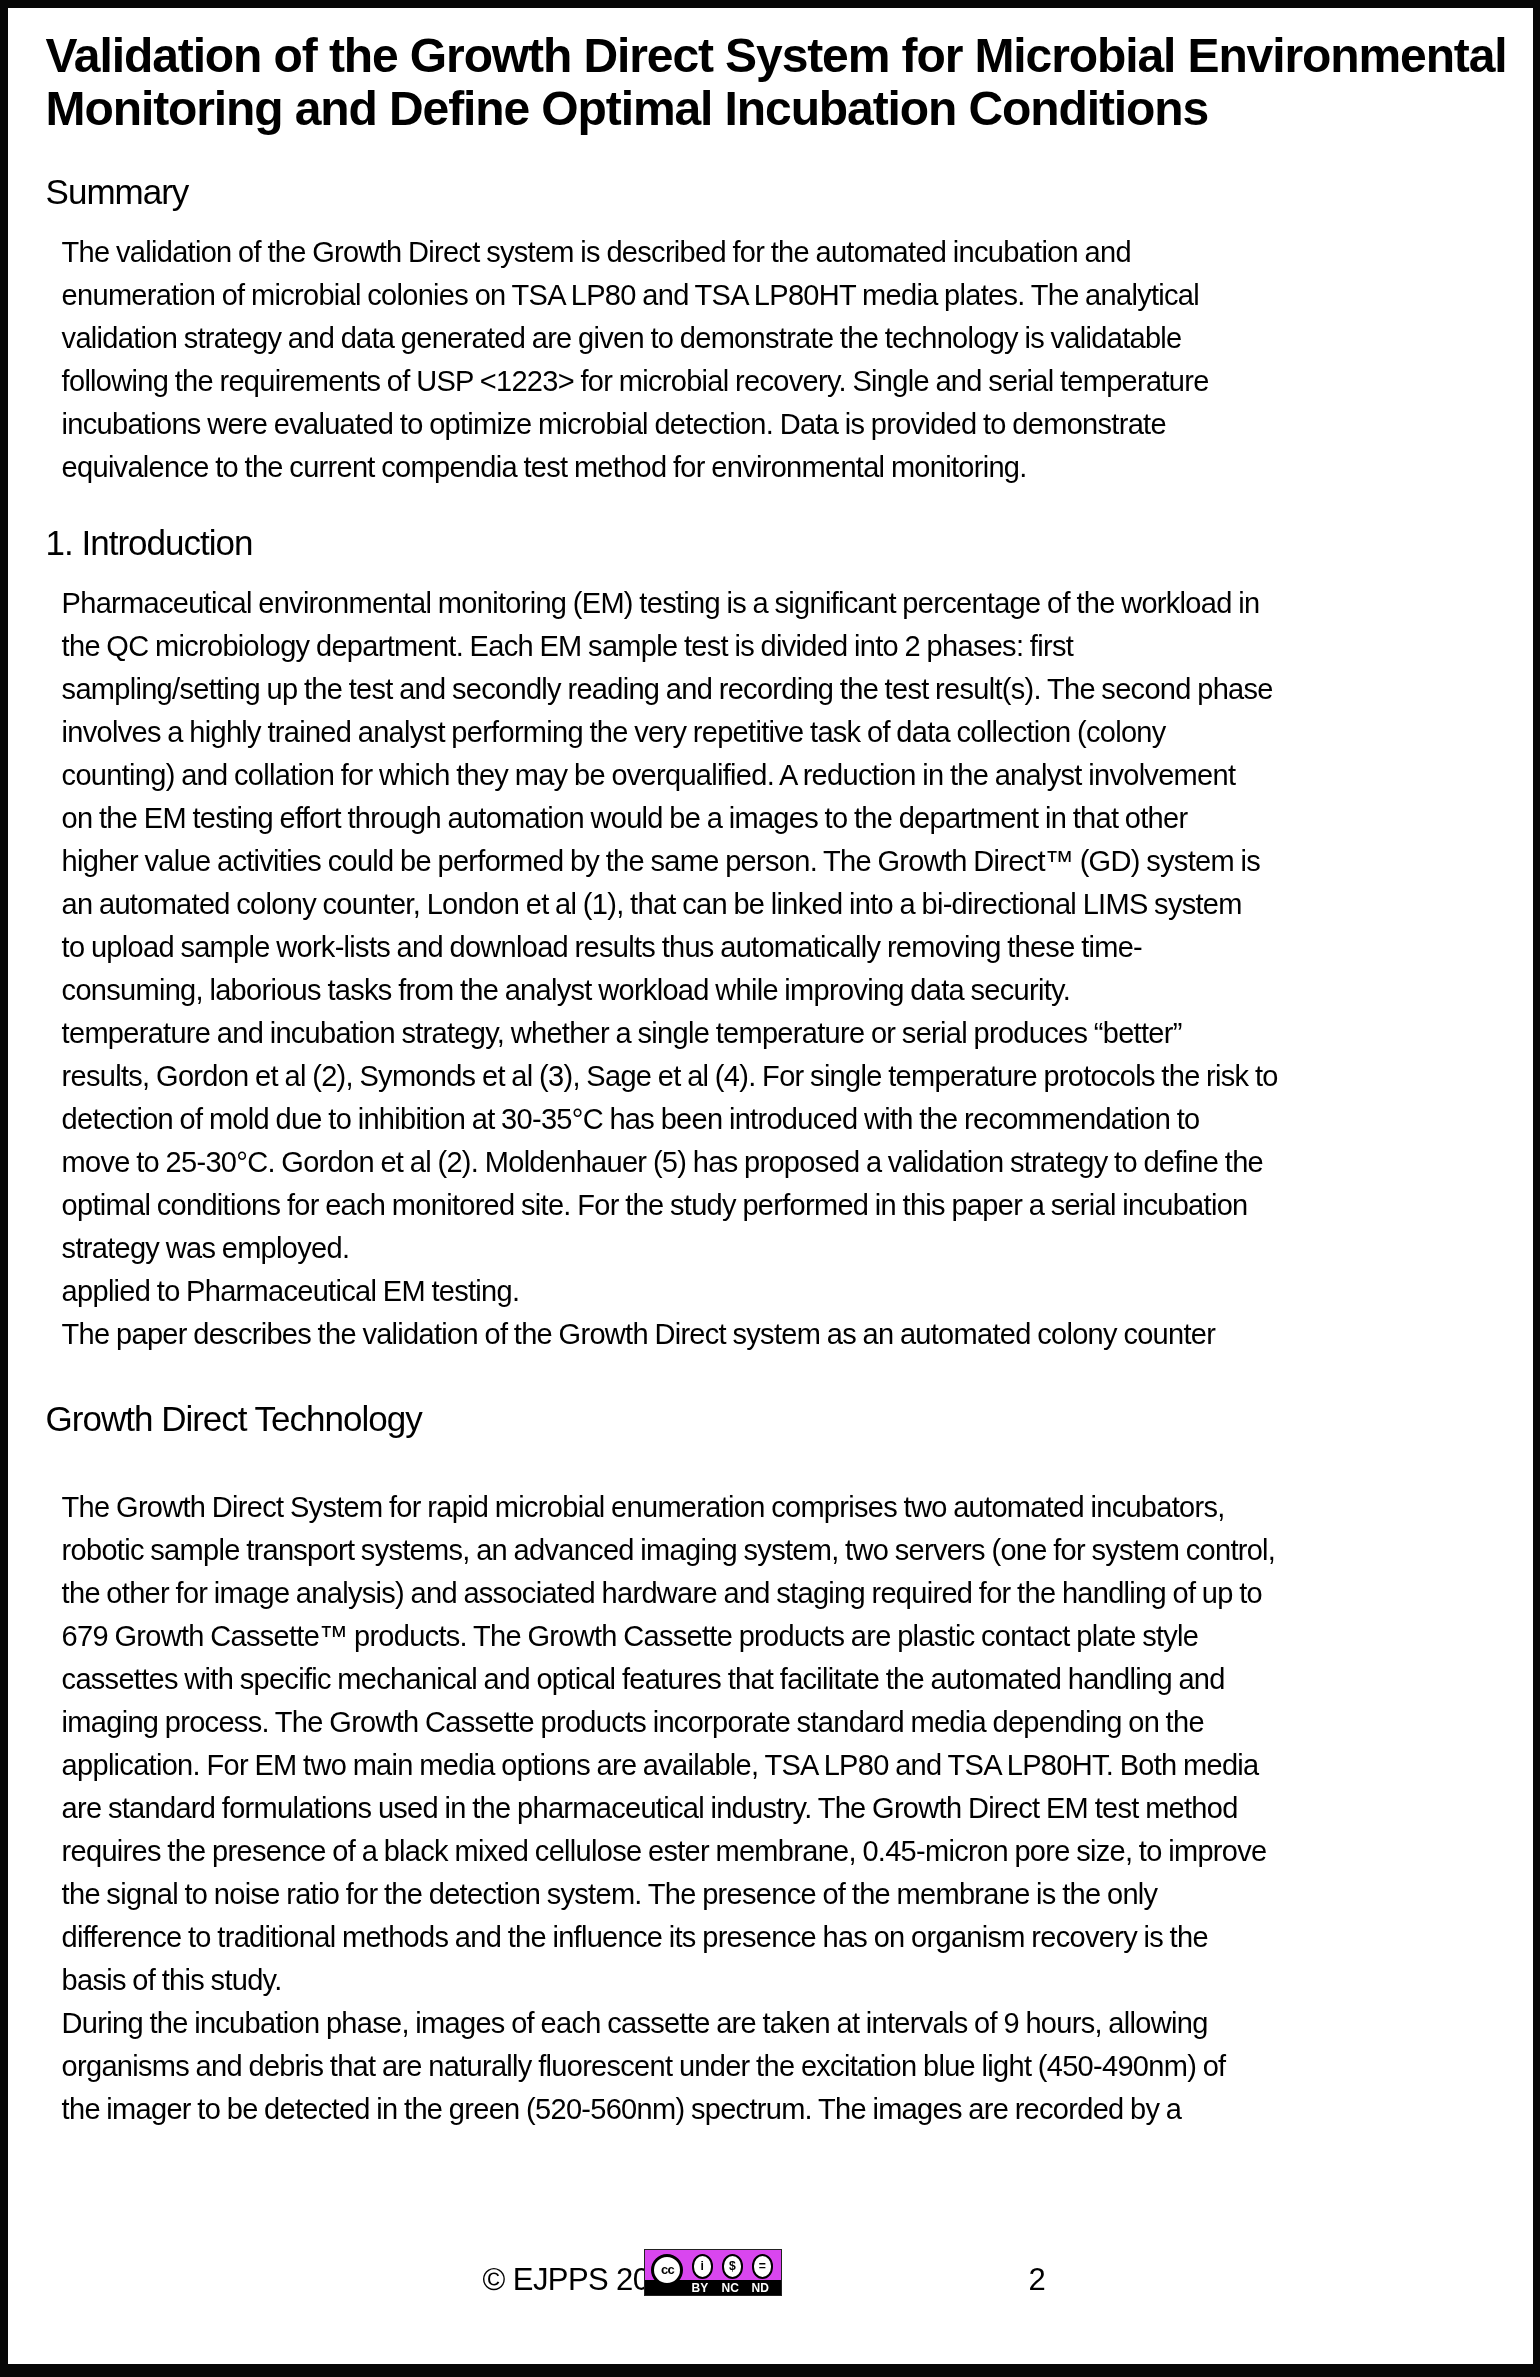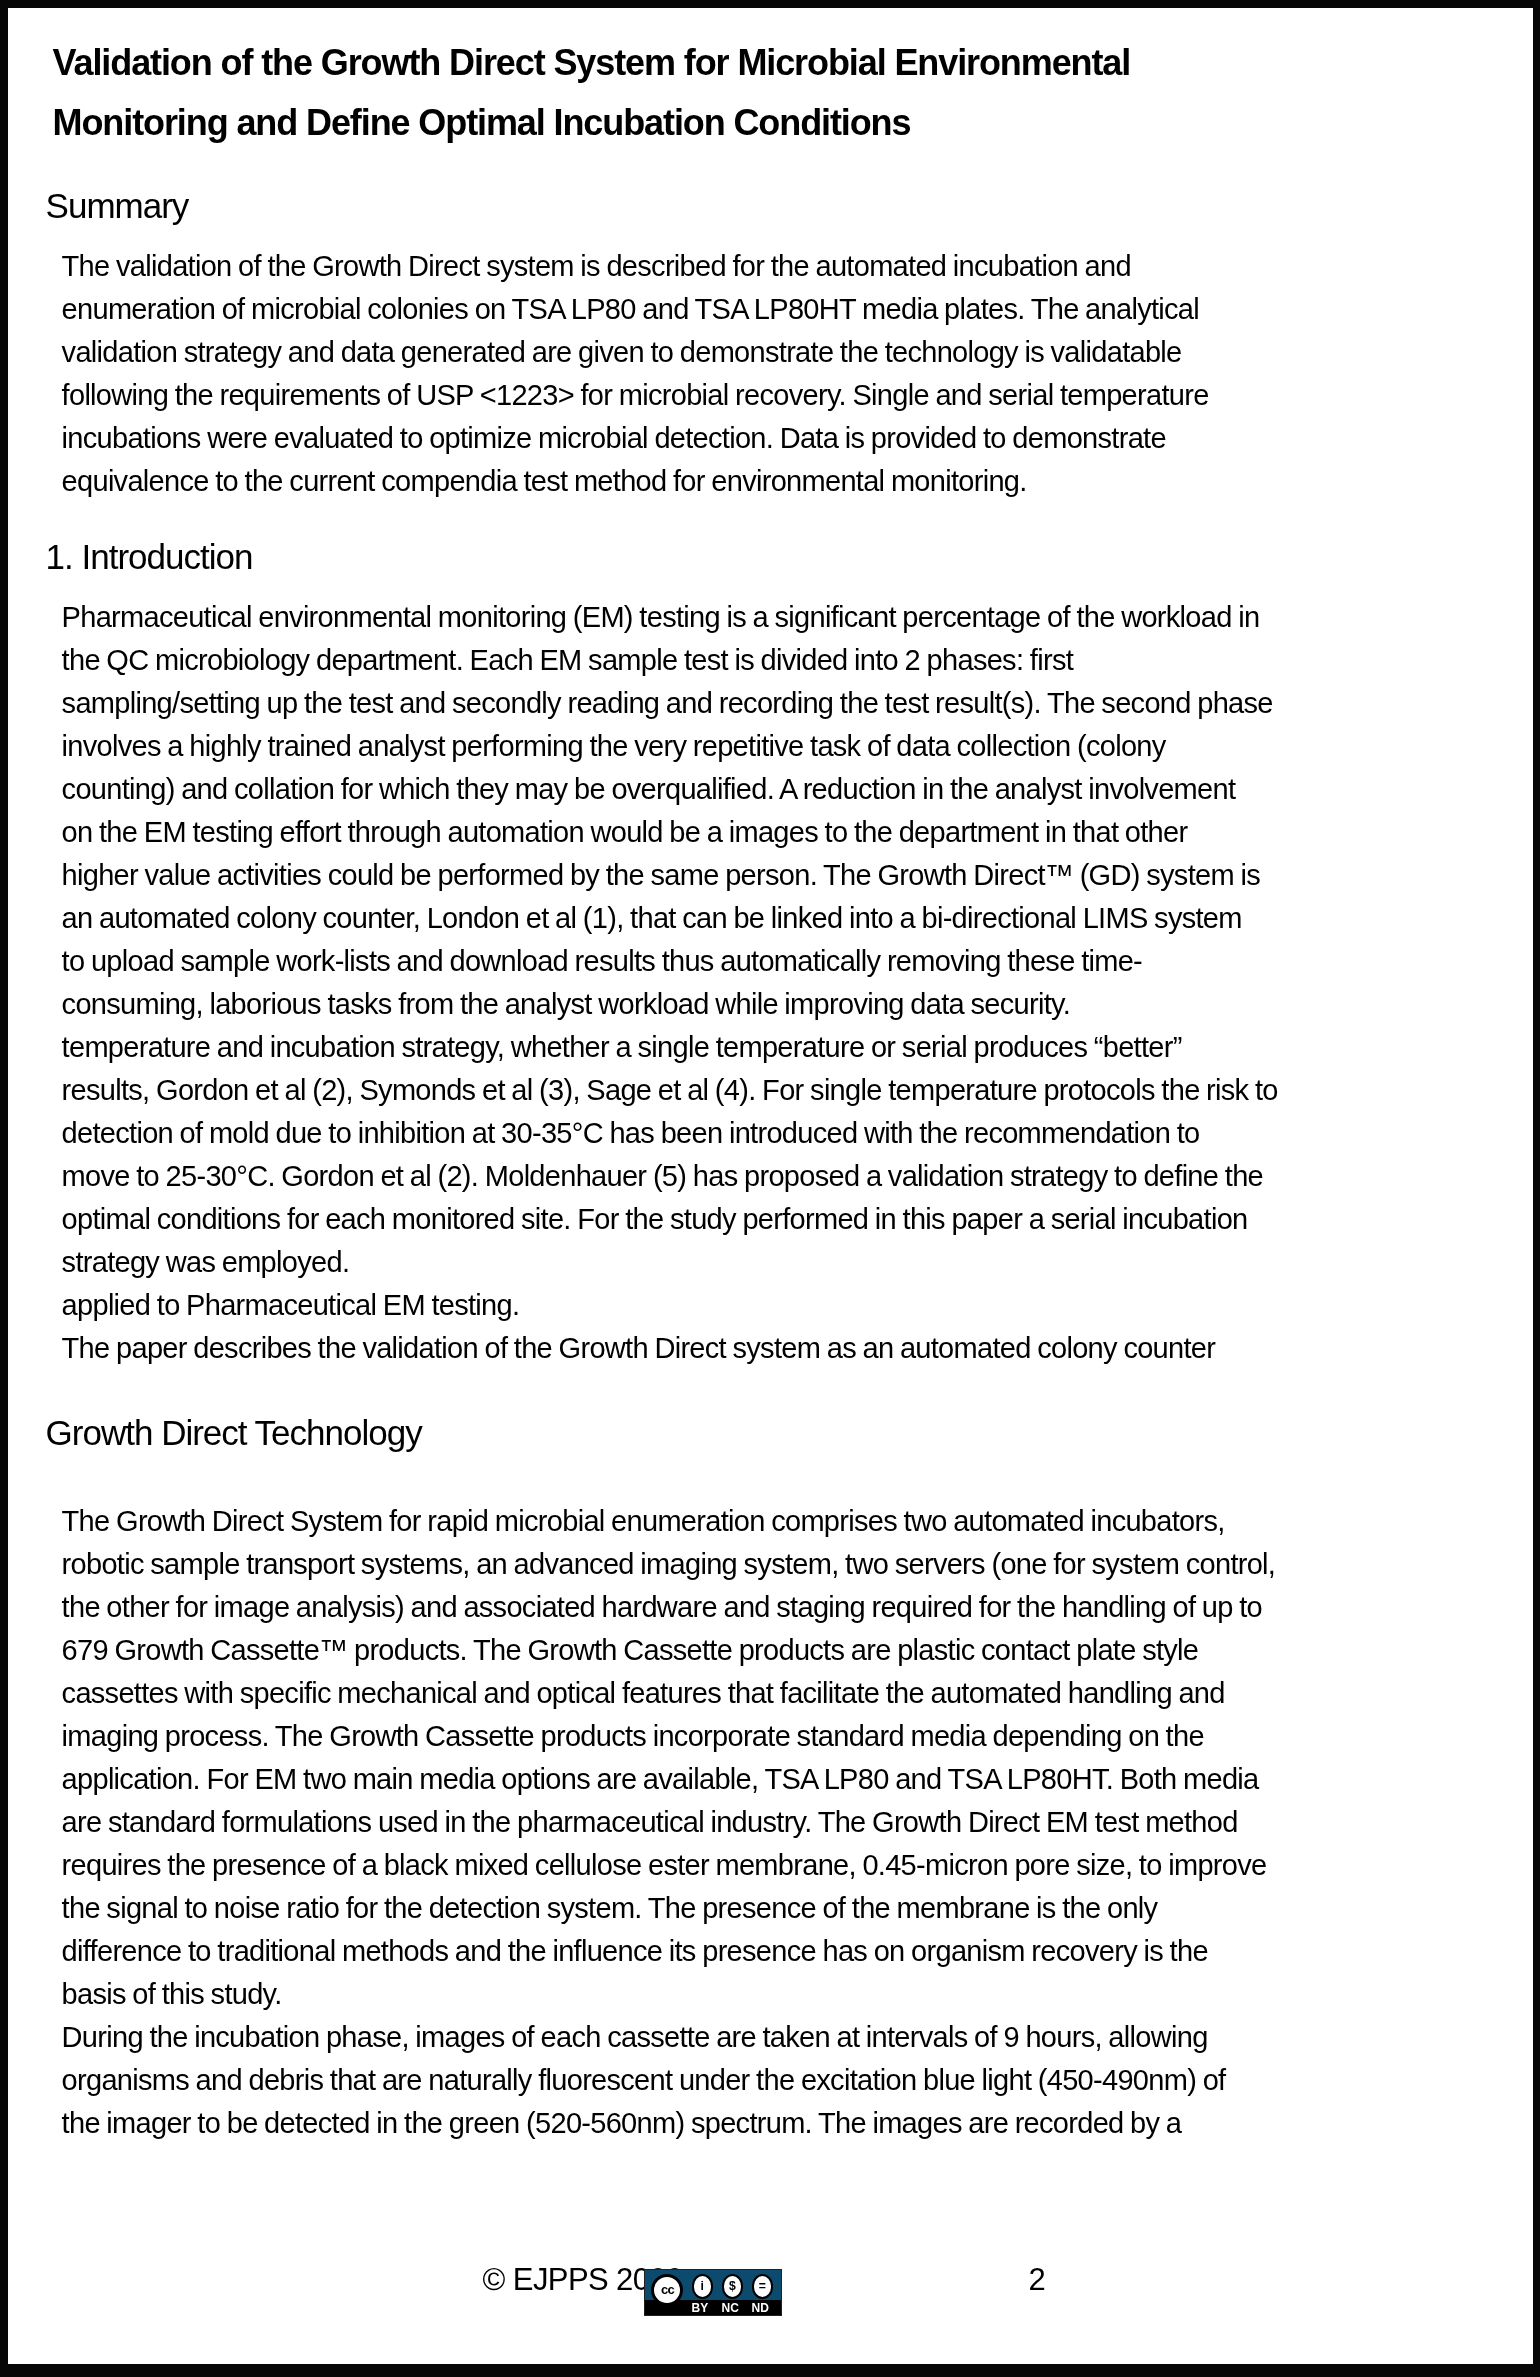--- a/index.html
+++ b/index.html
@@ -4,21 +4,21 @@
 <style>
   html, body { margin: 0; padding: 0; background: #070707; }
   body { width: 1540px; height: 2377px; position: relative; overflow: hidden; }
   .page {
     position: absolute; left: 7.6px; top: 7.6px; width: 1525px; height: 2356px;
     background: #ffffff; color: #000;
     font-family: "Liberation Sans", "DejaVu Sans", sans-serif;
   }
   .content { position: absolute; left: 38px; top: 21.4px; width: 1467px; }
   .title {
-    font-weight: bold; font-size: 36px; line-height: 53px; margin: 7px;
+    font-weight: bold; font-size: 48px; line-height: 53px; margin: 0;
     letter-spacing: -1.1px; transform-origin: left top;
   }
   h2 {
     font-weight: normal; font-size: 35px; line-height: 46px; margin: 0;
     letter-spacing: -1px;
   }
   p {
     margin: 16px; font-size: 29px; line-height: 43px; letter-spacing: -0.7px;
     word-spacing: -0.8px; white-space: nowrap;
   }
@@ -30,21 +30,21 @@
   .sec-gdt { margin-top: 40px; }
   .sec-gdt h2 { margin-bottom: 44px; }
   .footer {
     position: absolute; top: 2225px; left: 0; width: 1525px; height: 69px;
   }
   .copyright {
     position: absolute; left: 475px; top: 29px; font-size: 31px; letter-spacing: -0.6px;
   }
   .cc-badge {
     position: absolute; left: 636px; top: 16px; width: 138px; height: 47px;
-    background: #0c4a6e; border: 1.5px solid #222; box-sizing: border-box; overflow: hidden; margin-top: 20px;
+    background: #d946ef; border: 1.5px solid #222; box-sizing: border-box; overflow: hidden;
   }
   .cc-badge .bar {
     position: absolute; left: 0; bottom: 0; width: 100%; height: 14.5px; background: #000;
   }
   .cc-badge .cc-circle {
     position: absolute; left: 6.9px; top: 4.6px; width: 32px; height: 32px; border-radius: 50%;
     background: #fff; border: 3.1px solid #000; box-sizing: border-box;
     font-weight: bold; font-size: 13px; line-height: 26px; text-align: center; letter-spacing: -0.8px;
   }
   .cc-badge .sm {

